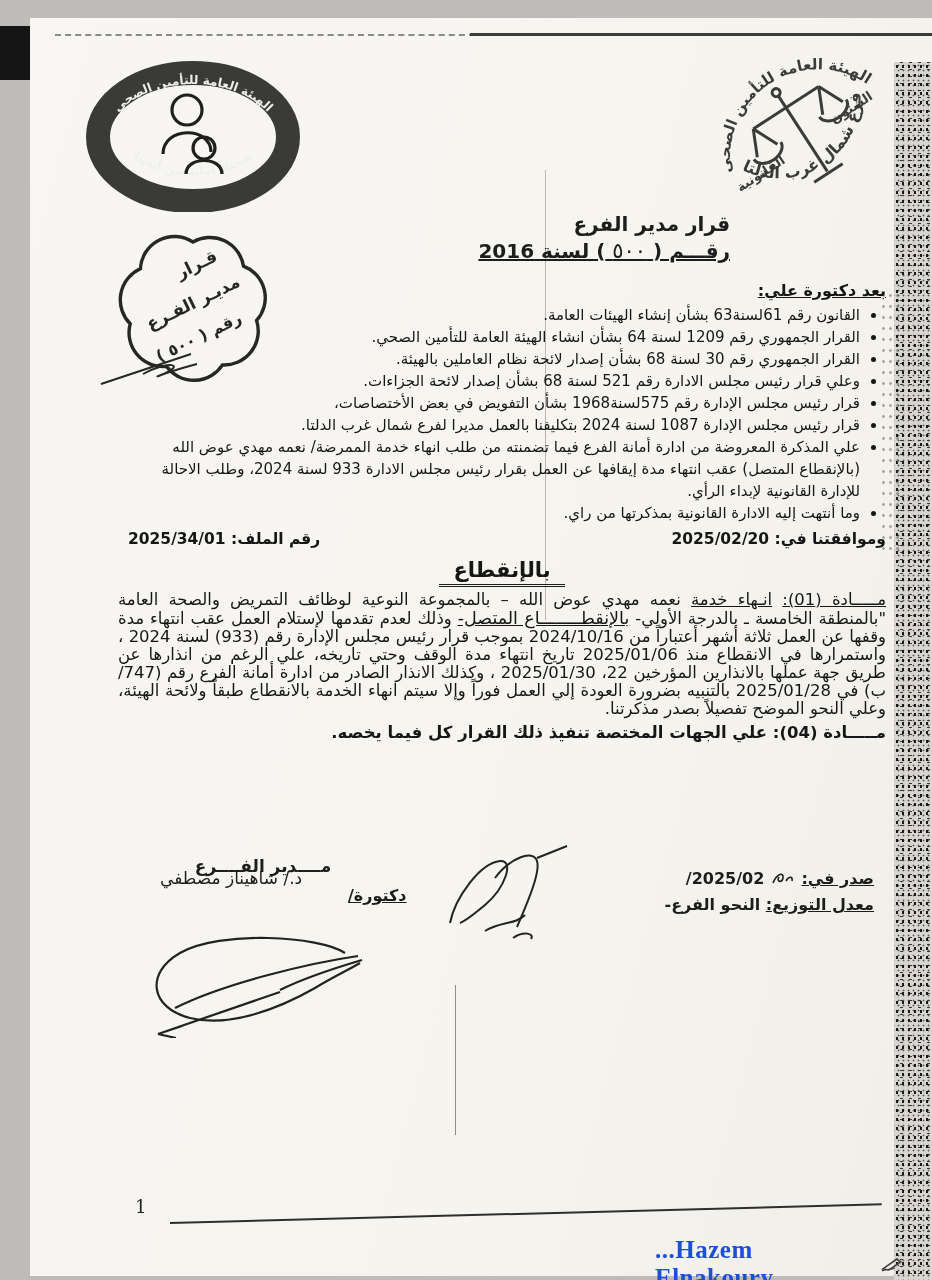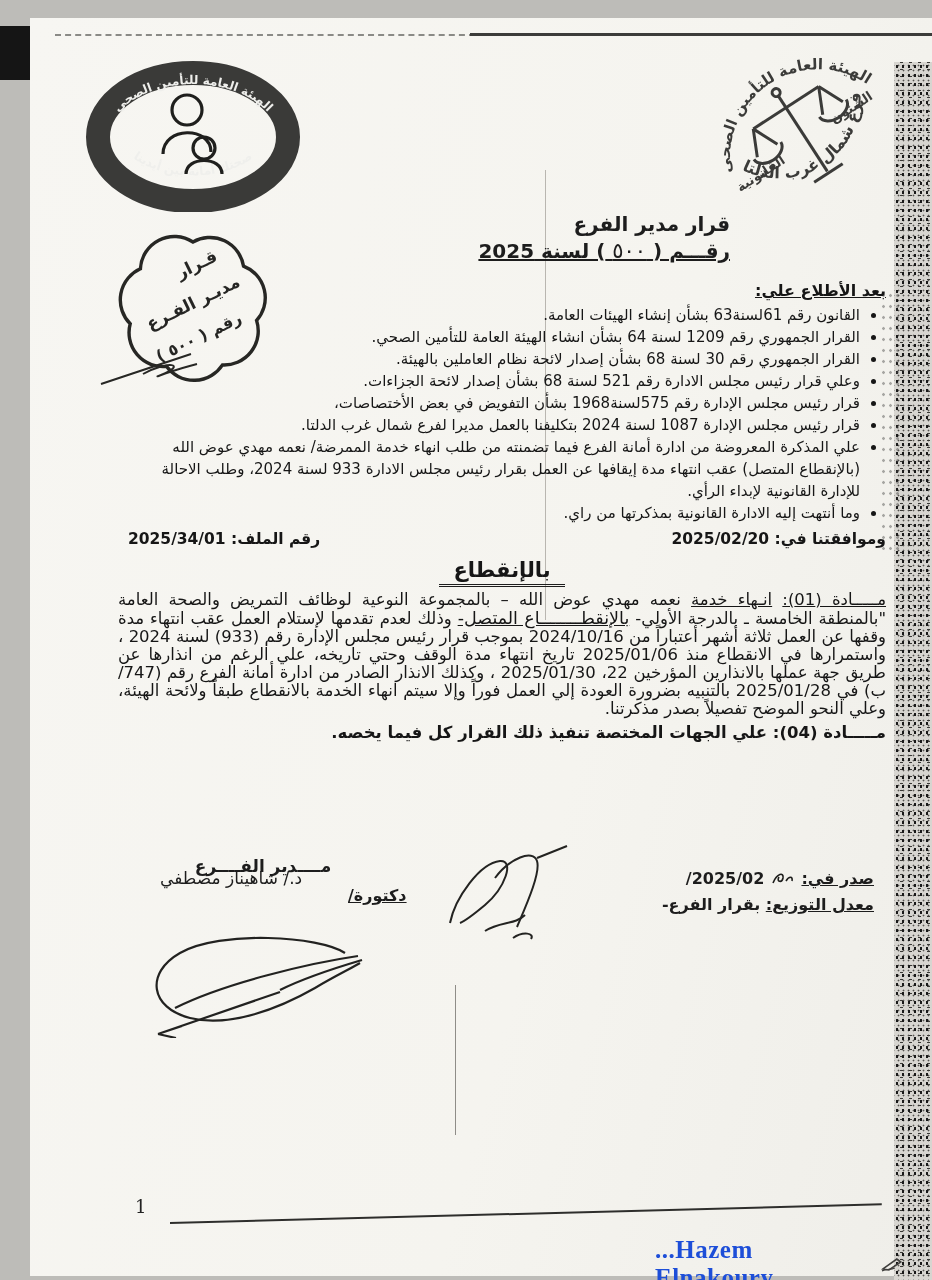--- a/index.html
+++ b/index.html
@@ -143,25 +143,25 @@
       <path d="M100,30 A34,34 0 0 1 150.5,54.1 A34,34 0 0 1 163.6,108.5 A34,34 0 0 1 129.5,152.9 A34,34 0 0 1 73.6,154.4 A34,34 0 0 1 37.2,111.8 A34,34 0 0 1 47.4,56.8 A34,34 0 0 1 100,30 Z" fill="none" stroke="#1c1c1a" stroke-width="3.4"></path>
       <text transform="rotate(-26 100 95)" x="122" y="64" font-size="17" font-weight="bold" fill="#1a1a18" text-anchor="middle">قـرار</text>
       <text transform="rotate(-26 100 95)" x="102" y="97" font-size="17" font-weight="bold" fill="#1a1a18" text-anchor="middle">مديـر الفـرع</text>
       <text transform="rotate(-26 100 95)" x="92" y="130" font-size="16" font-weight="bold" fill="#1a1a18" text-anchor="middle">رقم ( ٥٠٠ )</text>
       <path d="M8,172 L98,142 M50,162 C75,148 95,152 68,163 C55,168 80,158 104,152" fill="none" stroke="#1c1c1a" stroke-width="2"></path>
     </svg>
   </div>
 
   <div class="title-block">
     <div class="title-line1">قرار مدير الفرع</div>
-    <div class="title-line2"><span>رقـــم (</span> <span class="hand-num">٥٠٠</span> <span>) لسنة 2025</span></div>
+    <div class="title-line2"><span>رقـــم (</span> <span class="hand-num">٥٠٠</span> <span>) لسنة 2016</span></div>
   </div>
 
   <div class="doc-body">
-    <div class="preamble-heading">بعد الأطلاع علي:</div>
+    <div class="preamble-heading">بعد دكتورة علي:</div>
     <ul class="watch-list">
       <li>القانون رقم 61لسنة63 بشأن إنشاء الهيئات العامة.</li>
       <li>القرار الجمهوري رقم 1209 لسنة 64 بشأن انشاء الهيئة العامة للتأمين الصحي.</li>
       <li>القرار الجمهوري رقم 30 لسنة 68 بشأن إصدار لائحة نظام العاملين بالهيئة.</li>
       <li>وعلي قرار رئيس مجلس الادارة رقم 521 لسنة 68 بشأن إصدار لائحة الجزاءات.</li>
       <li>قرار رئيس مجلس الإدارة رقم 575لسنة1968 بشأن التفويض في بعض الأختصاصات،</li>
       <li>قرار رئيس مجلس الإدارة 1087 لسنة 2024 بتكليفنا بالعمل مديرا لفرع شمال غرب الدلتا.</li>
       <li>علي المذكرة المعروضة من ادارة أمانة الفرع فيما تضمنته من طلب انهاء خدمة الممرضة/ نعمه مهدي عوض الله (بالإنقطاع المتصل) عقب انتهاء مدة إيقافها عن العمل بقرار رئيس مجلس الادارة 933 لسنة 2024، وطلب الاحالة للإدارة القانونية لإبداء الرأي.</li>
       <li>وما أنتهت إليه الادارة القانونية بمذكرتها من راي.</li>
     </ul>
@@ -179,21 +179,21 @@
   <div class="sig-right">
     <div>
       <span class="lbl">صدر في:</span>
       <svg class="day-squiggle" width="26" height="18" viewBox="0 0 26 18">
         <path d="M3,14 C7,4 14,3 13,9 C12,14 6,13 9,8 M16,12 C19,7 23,7 22,12" fill="none" stroke="#1d1d1b" stroke-width="1.6"></path>
       </svg>
       <bdo dir="ltr">/2025/02</bdo>
     </div>
     <div>
       <span class="lbl">معدل التوزيع:</span>
-      <span>بقرار الفرع-</span>
+      <span>النحو الفرع-</span>
     </div>
   </div>
 
   <div class="sig-left-title">مــــدير الفــــرع</div>
   <div class="sig-doctor">دكتورة/</div>
   <div class="sig-name">د./ شاهيناز مصطفي</div>
 
   <div class="sig-scribble-left">
     <svg width="235" height="110" viewBox="0 0 235 110">
       <g fill="none" stroke="#222220" stroke-width="2.2">

